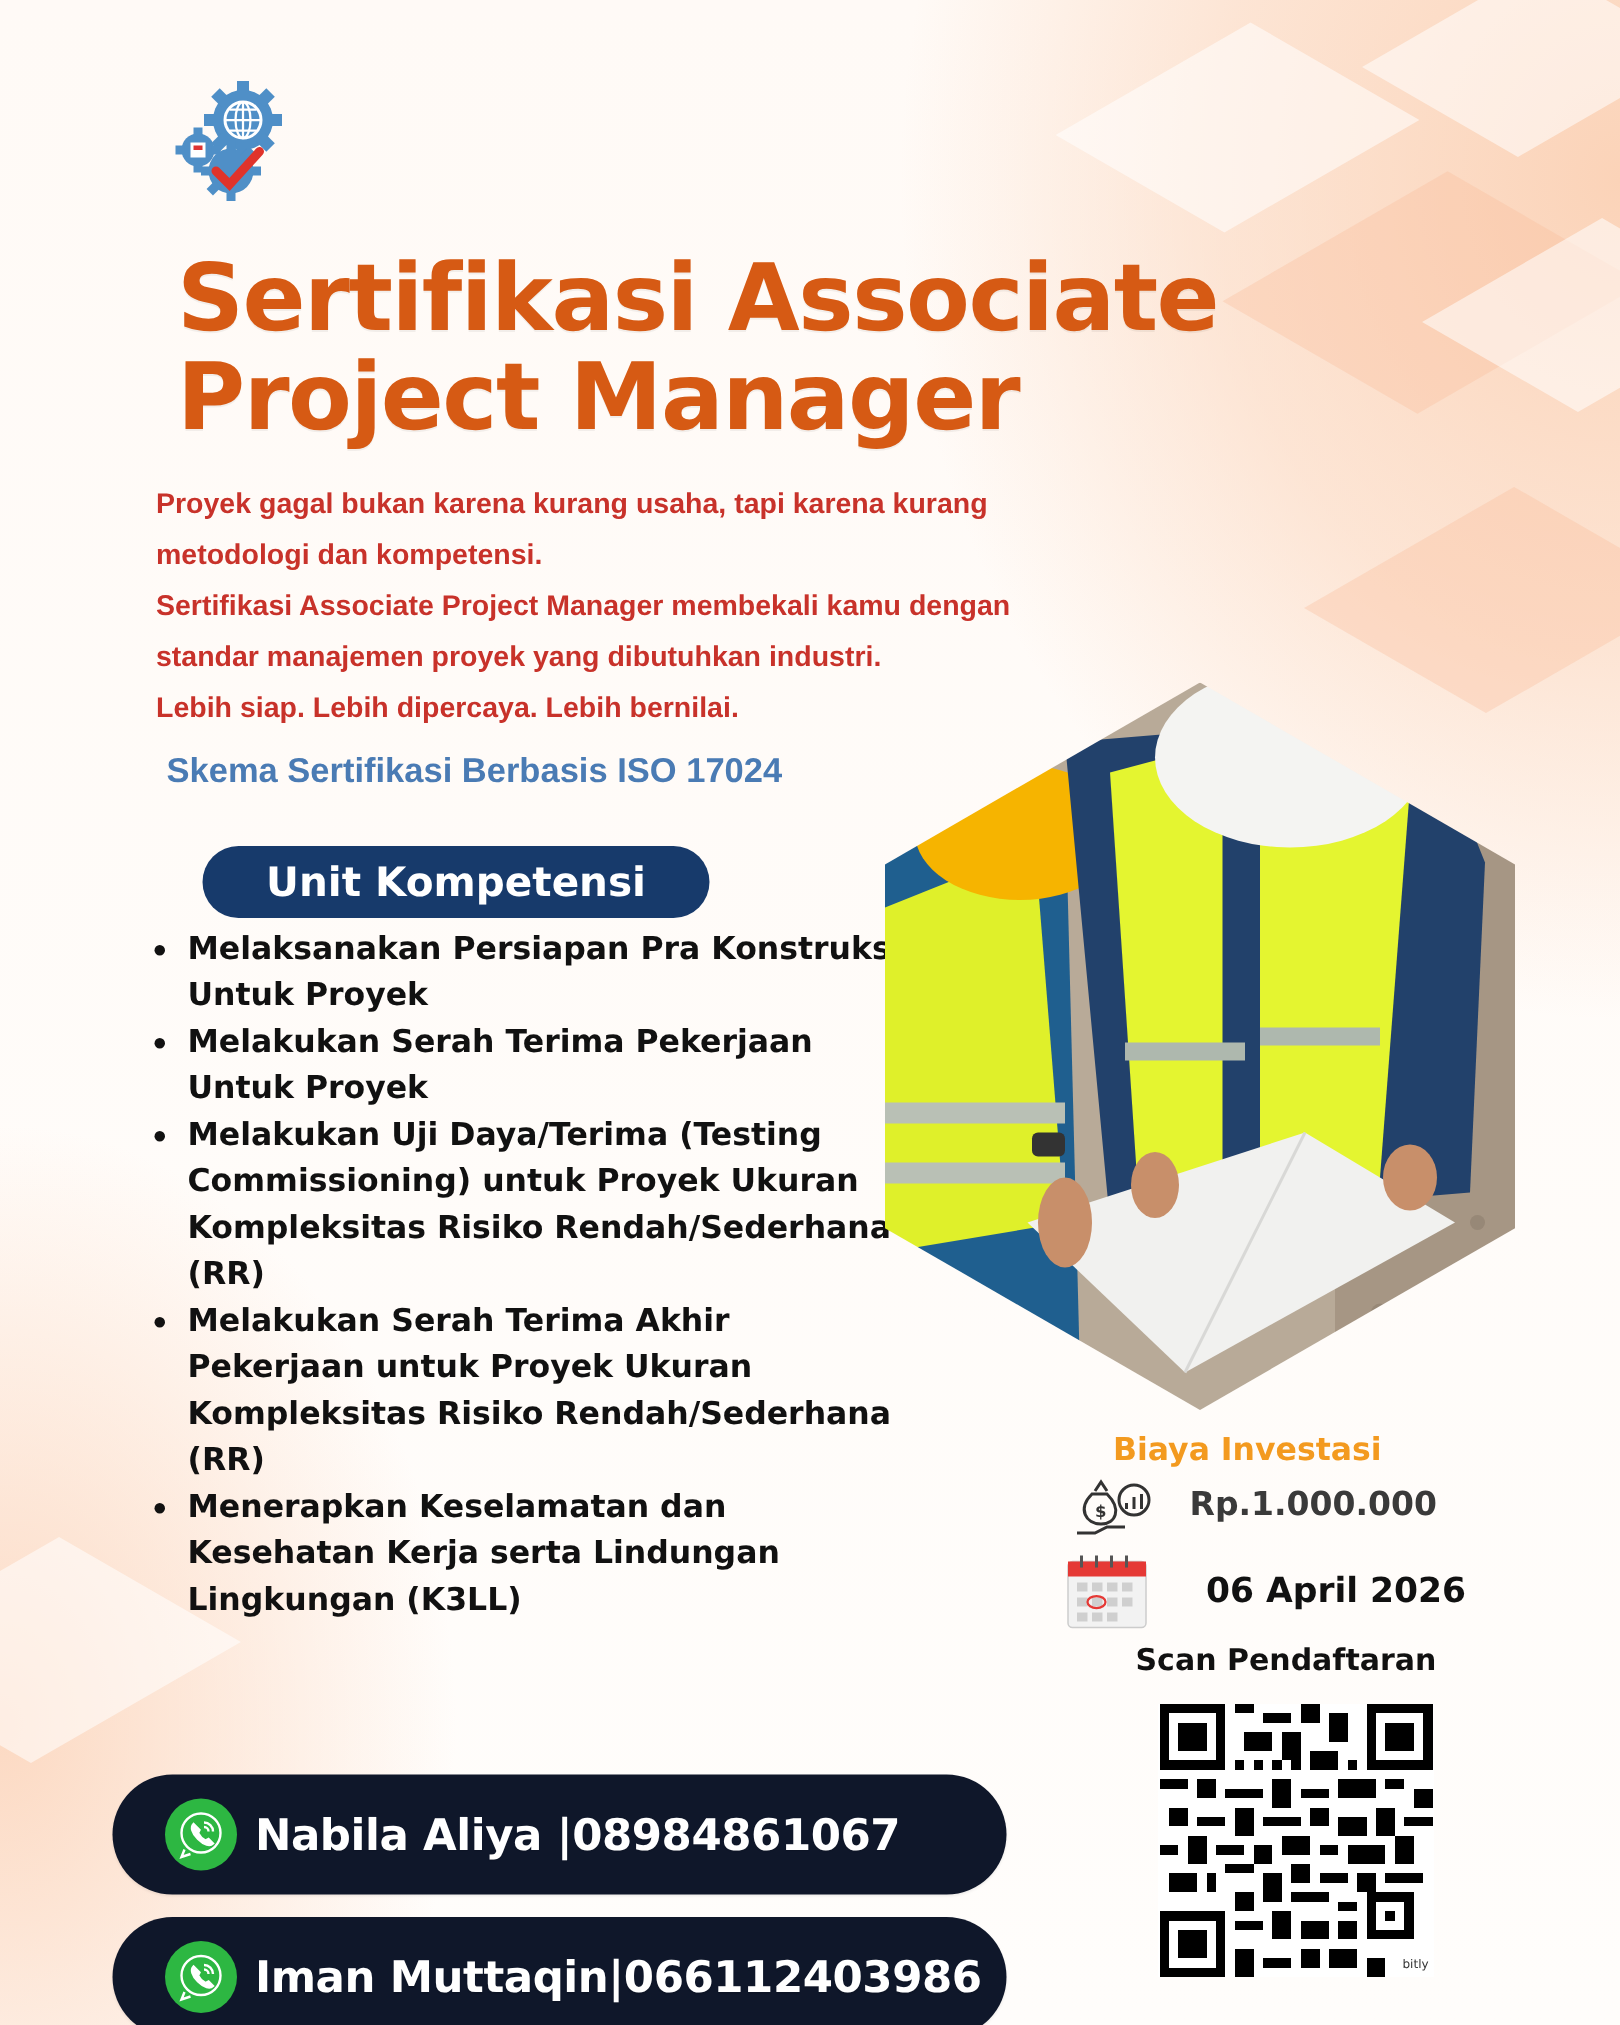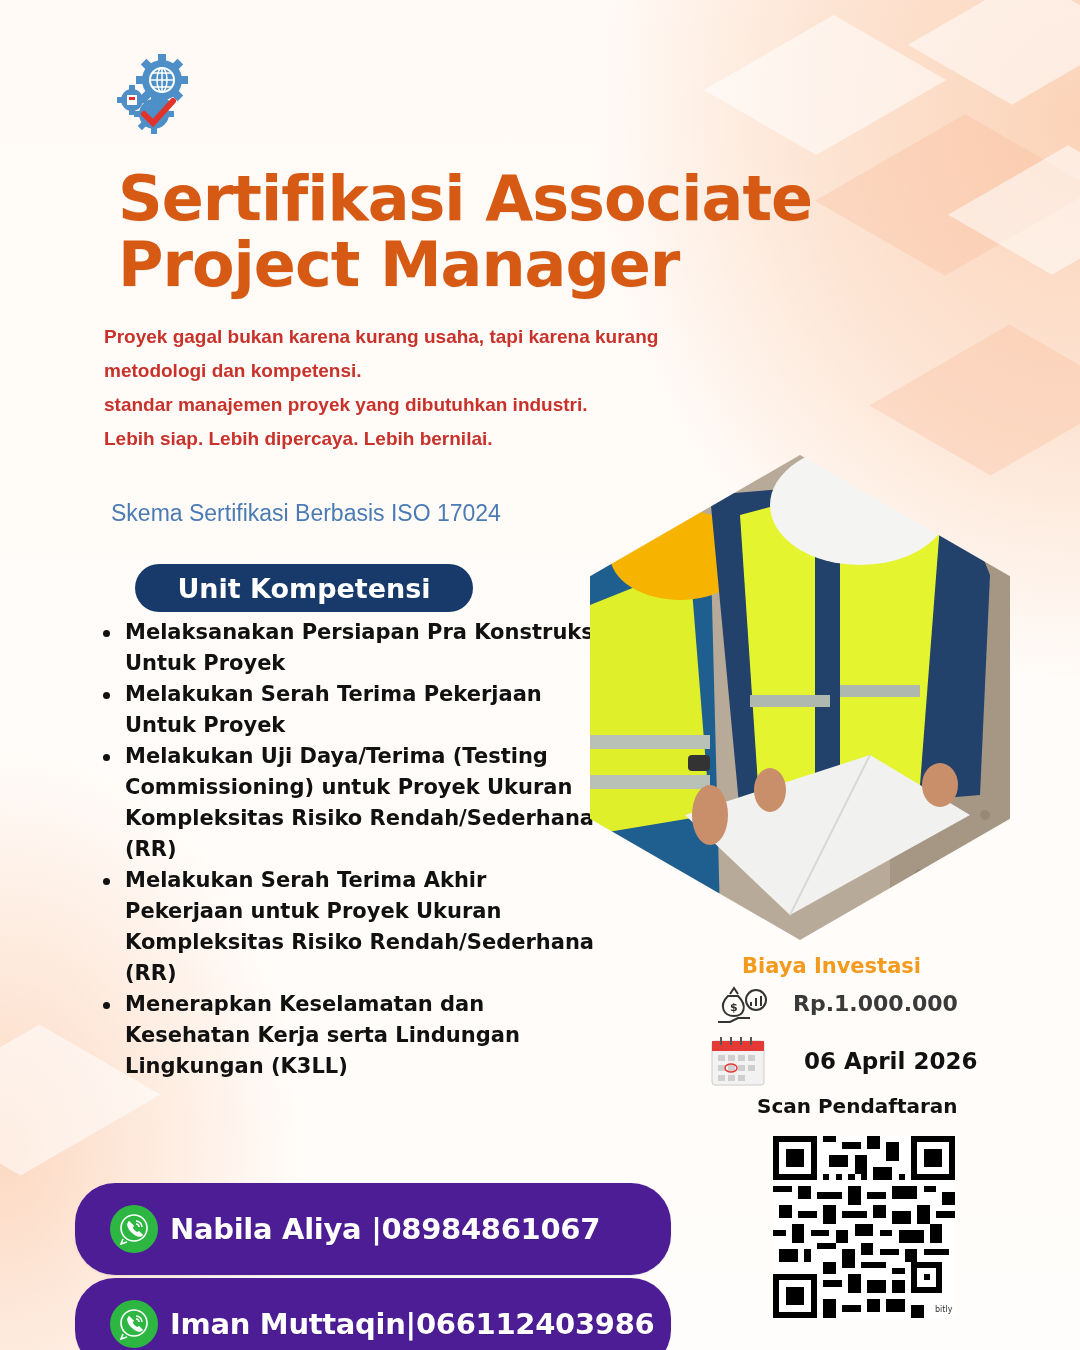--- a/index.html
+++ b/index.html
@@ -33,21 +33,21 @@
     text-shadow: 0 1px 0 rgba(0,0,0,0.05);
   }
   .intro {
     position: absolute; left: 104px; top: 320px; width: 820px;
     font-family: "Liberation Sans", sans-serif; font-weight: bold;
     color: #c8322a; font-size: 19px; line-height: 34px;
   }
   .intro div { white-space: nowrap; }
   .scheme {
     position: absolute; left: 111px; top: 500px;
-    font-family: "Liberation Sans", sans-serif; font-weight: normal;
+    font-family: "Liberation Sans", sans-serif; font-weight: bold;
     color: #4a7bb4; font-size: 23px;
   }
 
   .unit-pill {
     position: absolute; left: 135px; top: 545px; width: 338px; height: 48px;
     background: #173a6b; border-radius: 30px; color: #fff;
     display: flex; align-items: center; justify-content: center;
     font-family: "DejaVu Sans", sans-serif; font-weight: bold; font-size: 27px; margin-top: 19px;
   }
   .unit-list {
@@ -88,22 +88,22 @@
     position: absolute; left: 757px; top: 1094px;
     font-family: "DejaVu Sans", sans-serif; font-weight: bold; color: #111; font-size: 20px;
   }
   .qr { position: absolute; left: 772px; top: 1136px; width: 184px; height: 182px; background: #fff; }
   .qr-brand {
     position: absolute; left: 935px; top: 1305px; font-size: 8px; color: #333; font-family: "DejaVu Sans", sans-serif;
   }
 
   
   .contact {
-    position: absolute; left: 75px; width: 596px; height: 92px;
-    background: #4c1d95; border-radius: 40px; display: flex; align-items: center;
+    position: absolute; left: 75px; width: 596px; height: 80px;
+    background: #0f172a; border-radius: 40px; display: flex; align-items: center;
     box-shadow: 0 1px 2px rgba(0,0,0,0.08);
   }
   .contact .wa {
     width: 48px; height: 48px; border-radius: 50%; background: #2db742; margin-left: 35px;
     display: flex; align-items: center; justify-content: center; flex-shrink: 0;
   }
   .contact .ct-text {
     margin-left: 12px; color: #fff; font-family: "DejaVu Sans", sans-serif; font-weight: bold;
     font-size: 29px; white-space: nowrap; letter-spacing: -0.3px;
     text-shadow: 0 1px 1px rgba(0,0,0,0.12);
@@ -164,20 +164,21 @@
 </div>
 
 <h1 class="title">
   <div>Sertifikasi Associate</div>
   <div>Project Manager</div>
 </h1>
 
 <div class="intro">
   <div>Proyek gagal bukan karena kurang usaha, tapi karena kurang</div>
   <div>metodologi dan kompetensi.</div>
+  <div>Sertifikasi Associate Project Manager membekali kamu dengan</div>
   <div>standar manajemen proyek yang dibutuhkan industri.</div>
   <div>Lebih siap. Lebih dipercaya. Lebih bernilai.</div>
 </div>
 
 <div class="scheme">Skema Sertifikasi Berbasis ISO 17024</div>
 
 <div class="unit-pill">Unit Kompetensi</div>
 <ul class="unit-list">
   <li>Melaksanakan Persiapan Pra Konstruksi Untuk Proyek</li>
   <li>Melakukan Serah Terima Pekerjaan Untuk Proyek</li>

